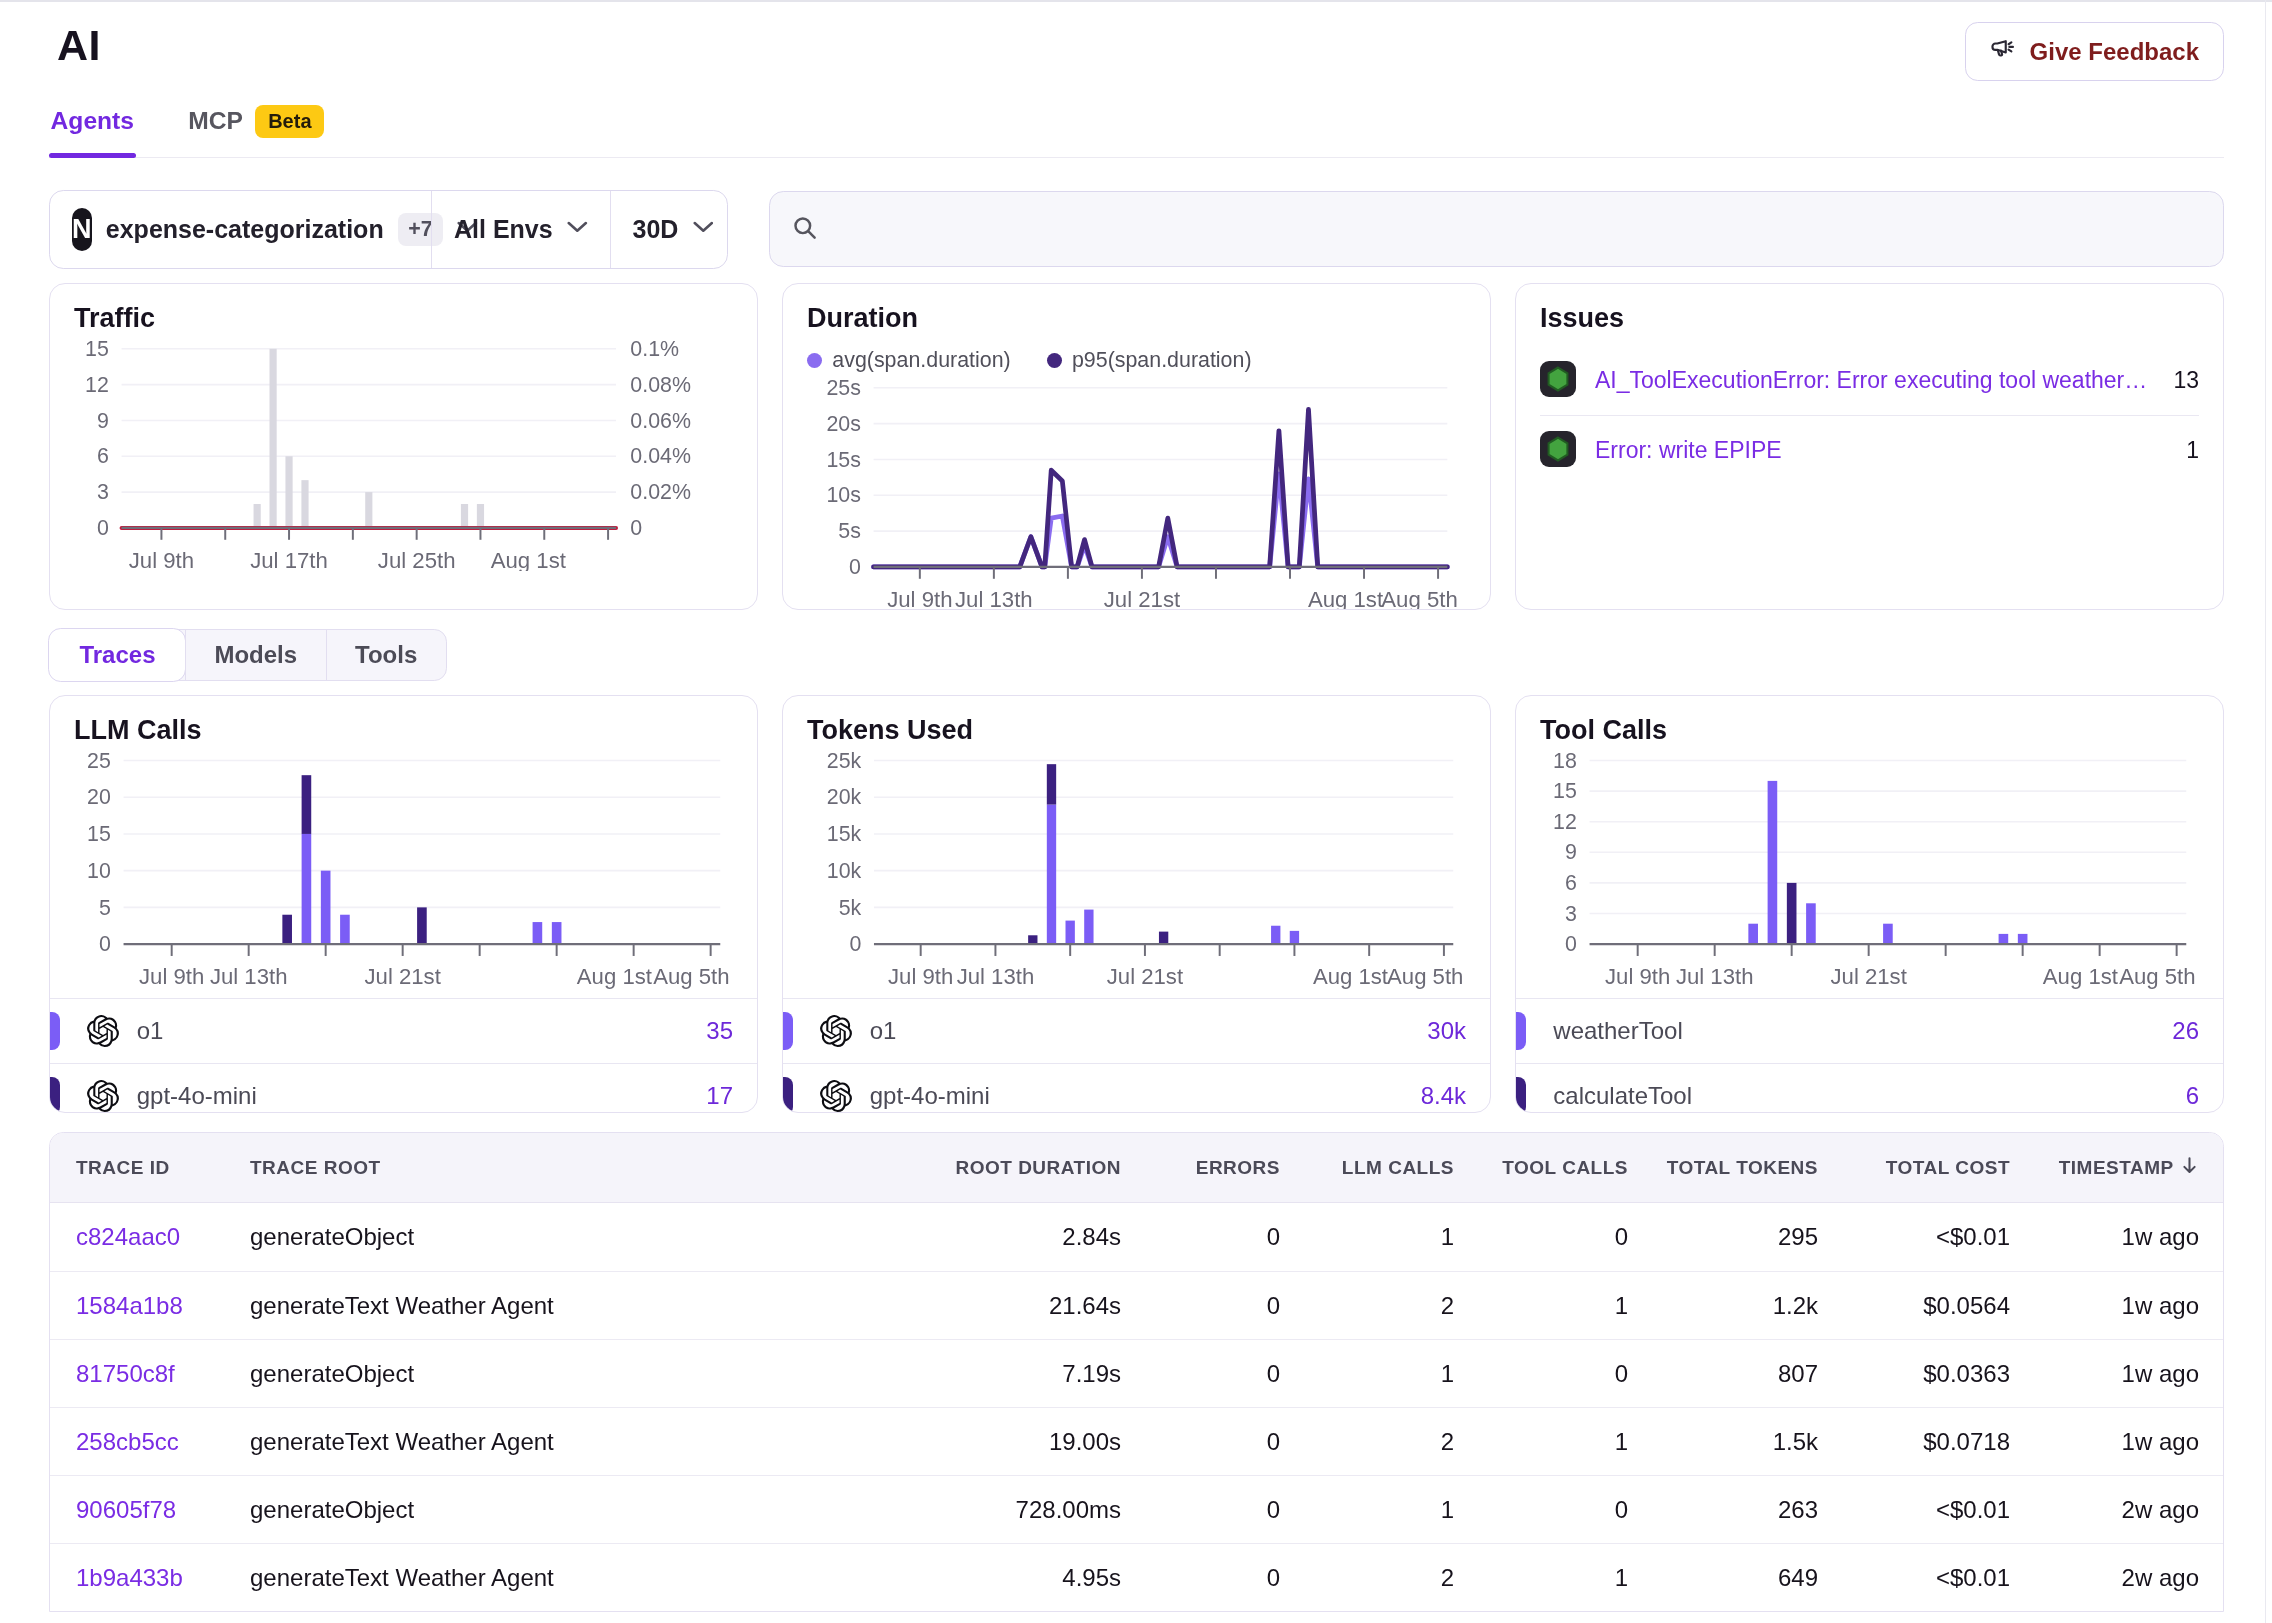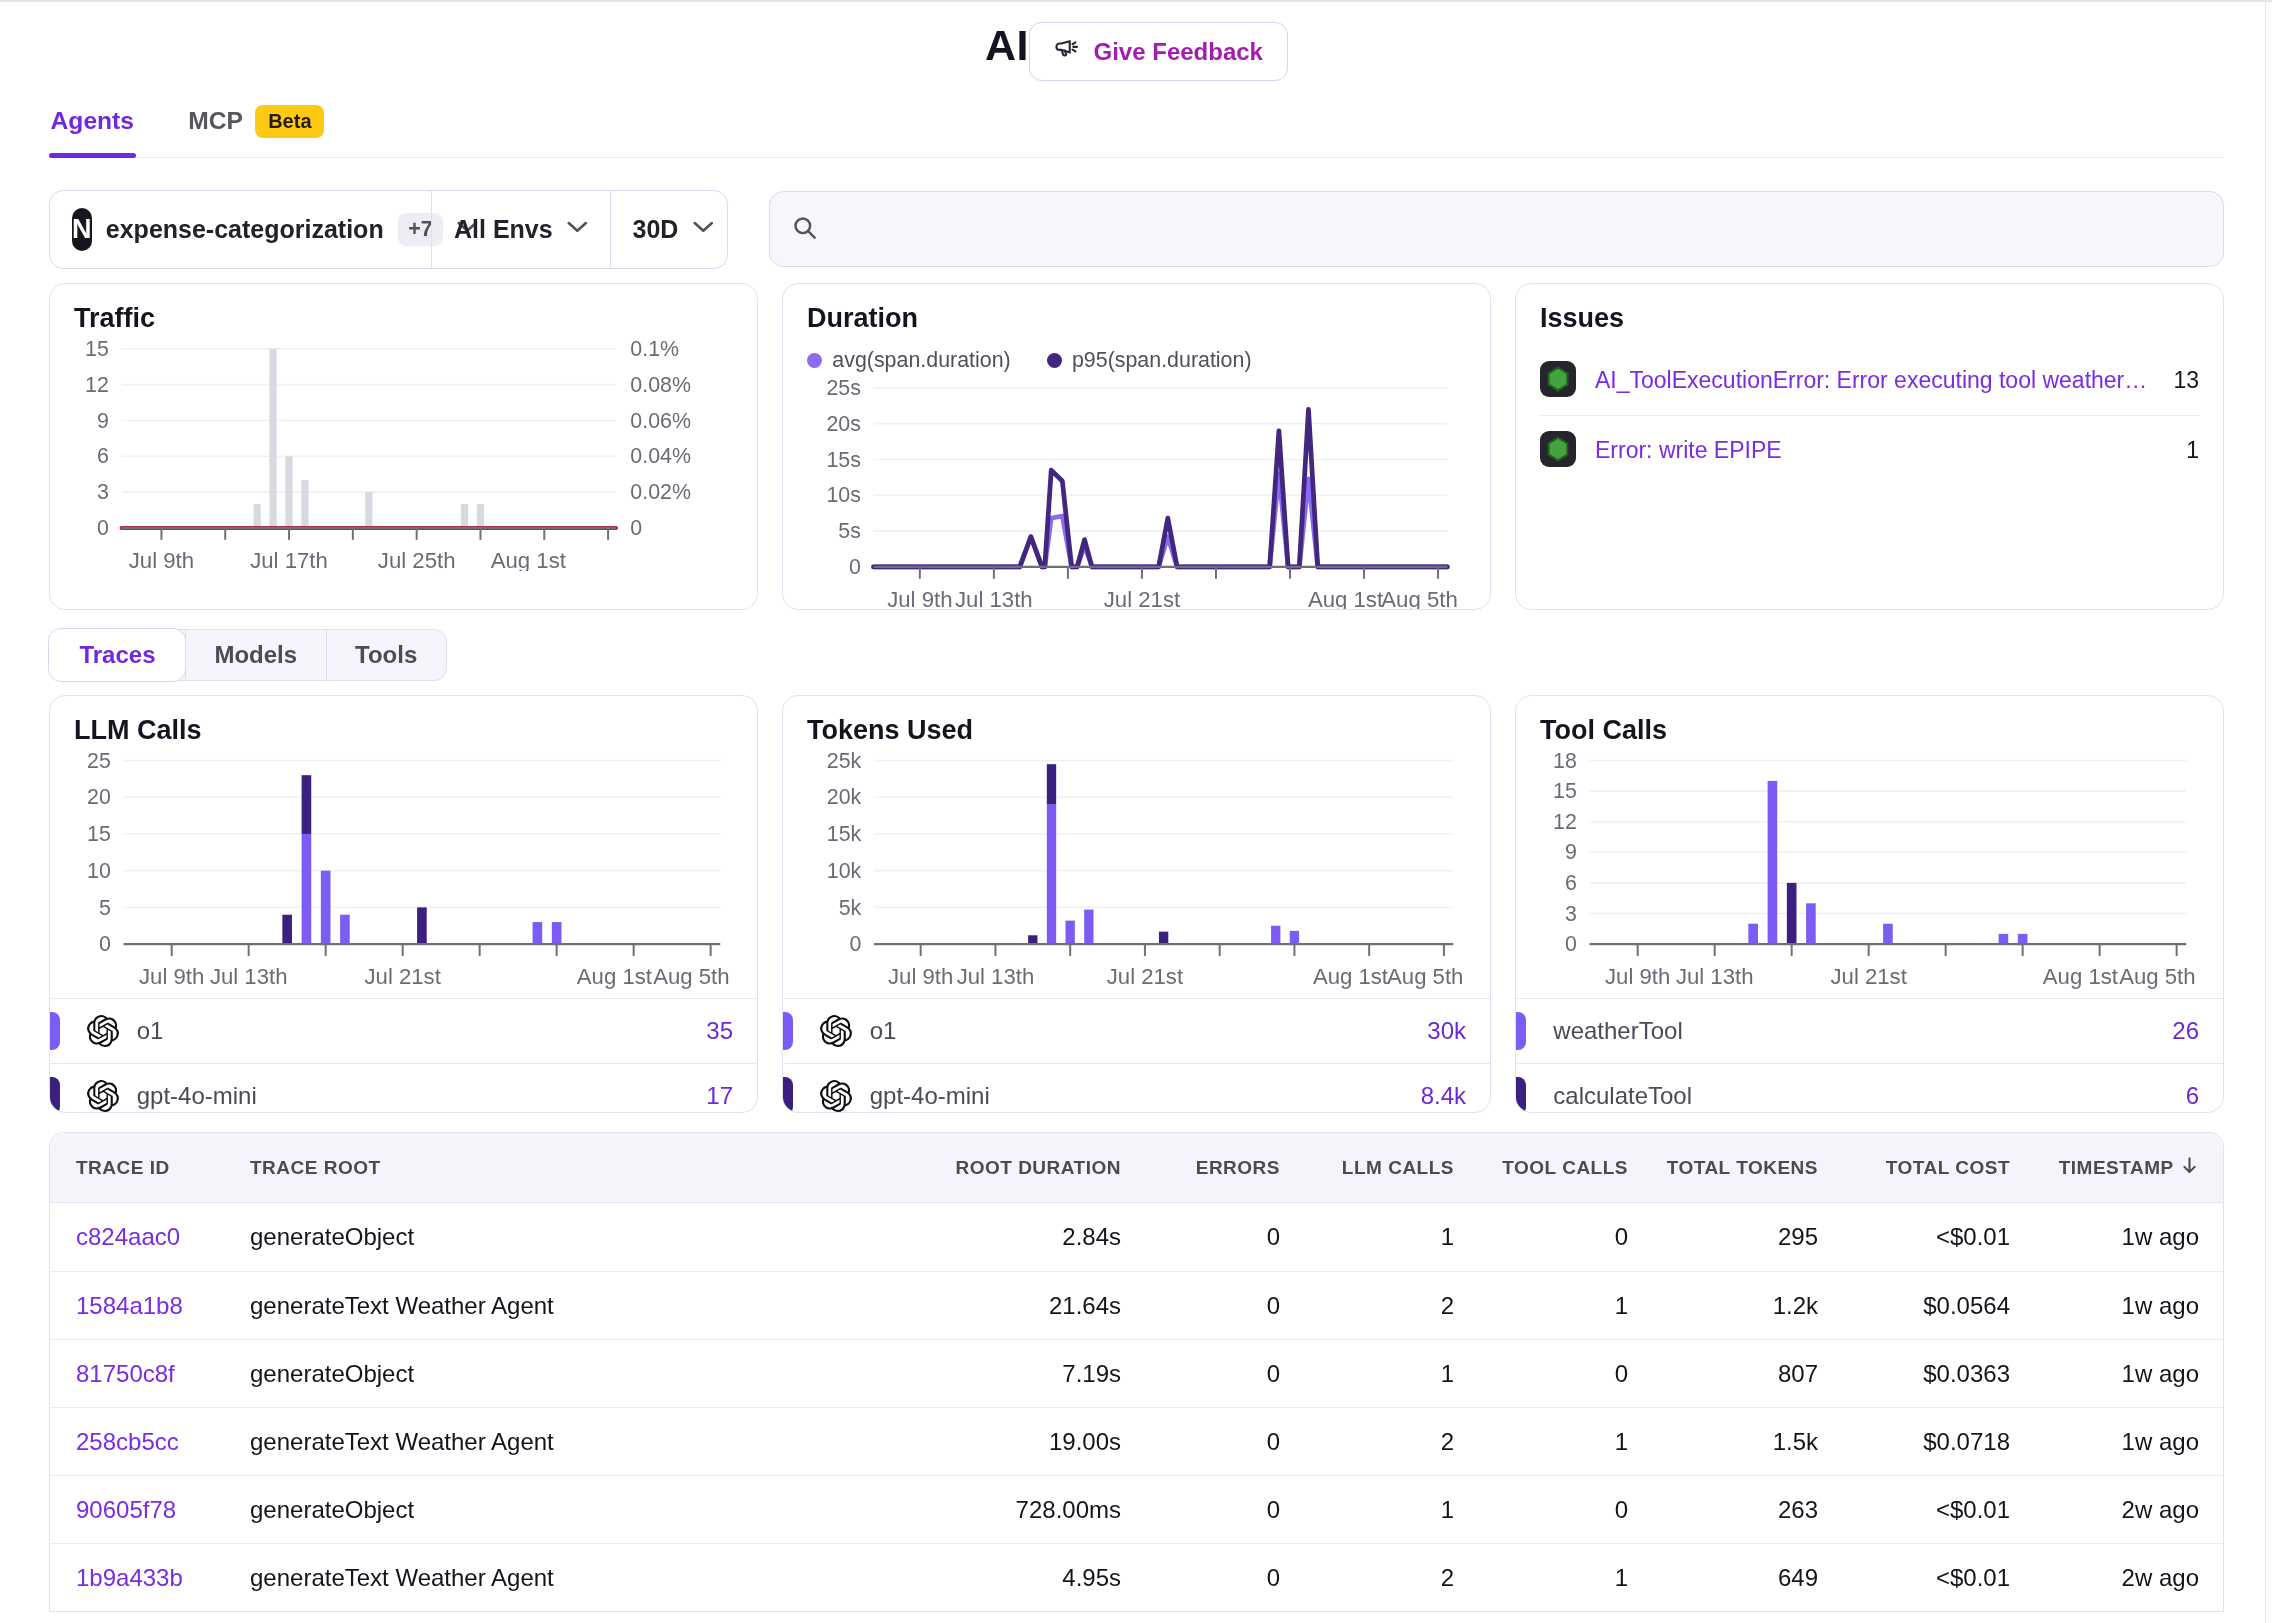--- a/index.html
+++ b/index.html
@@ -3,25 +3,25 @@
 <meta charset="utf-8">
 <style>
   * { margin:0; padding:0; box-sizing:border-box; }
   html,body { width:2273px; height:1624px; overflow:hidden; background:#fff;
     font-family:"Liberation Sans", sans-serif; color:#17131c; }
   .top-line{position:absolute;top:0;left:0;right:0;height:1.6px;background:#e4e4eb;}
   .scroll-line{position:absolute;right:5.6px;top:0;bottom:0;width:1.6px;background:#e9e9f0;}
   .page { padding:20.6px 49px 0 49px; }
 
   
-  .hdr { display:flex; justify-content:center; align-items:flex-start; }
+  .hdr { display:flex; justify-content:space-between; align-items:flex-start;margin-left:8px; }
   .page-title { font-size:43px; font-weight:800; color:#17121f; letter-spacing:0.4px; }
   .feedback-btn { display:flex; align-items:center; gap:12.7px; padding:12px 24px;
     border:1.6px solid #d8d2ee; border-radius:12.7px; background:#fff;
-    font-size:24px; font-weight:700; color:#a21caf; cursor:pointer; margin-top:1.6px; }
+    font-size:24px; font-weight:700; color:#7f1d1d; cursor:pointer; margin-top:1.6px; }
 
   
   .tabs-row { margin-top:24px; border-bottom:1.6px solid #eceaf2; display:flex; gap:51px; }
   .tab { position:relative; padding:0 1.6px 19px 1.6px; font-size:24.6px; font-weight:600;
     color:#57565f; display:flex; align-items:center; gap:12.7px; cursor:pointer; }
   .tab.active { color:#7228e0; }
   .tab.active::after { content:""; position:absolute; left:0; right:0; bottom:-1.6px;
     height:5.6px; border-radius:3.2px; background:#7228e0; }
   .beta-badge { background:#fdc913; color:#241c0b; font-size:20px; font-weight:700;
     padding:4.8px 12.7px; border-radius:8px; }

